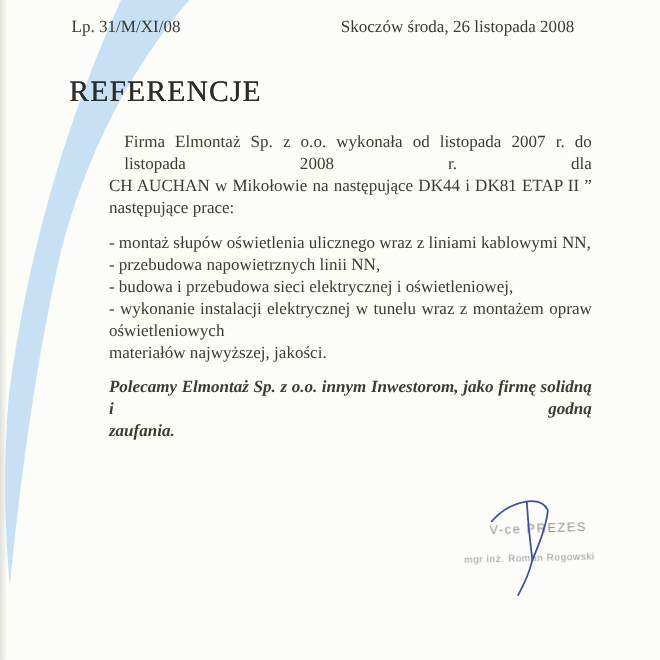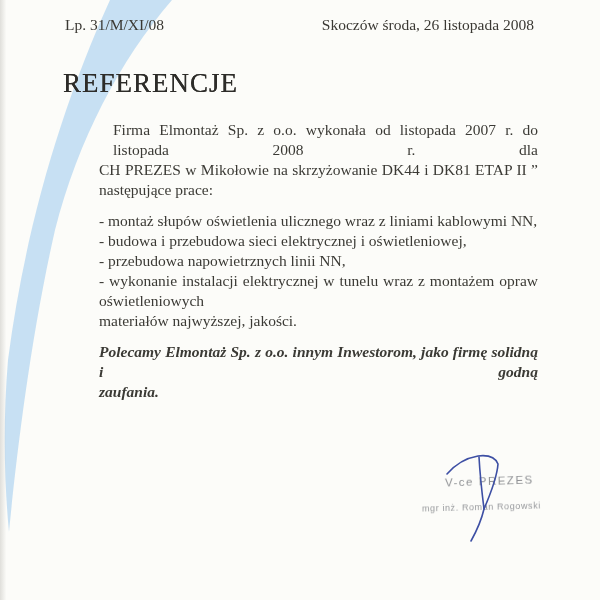--- a/index.html
+++ b/index.html
@@ -23,21 +23,21 @@
   
   .swoosh{
     position:absolute;left:0;top:0;
     filter:blur(.7px);
   }
   .header-row{
     position:absolute;top:16px;left:63px;right:62px;
     font-size:15.5px;color:#3a3833;
   }
   .ref-number{position:absolute;left:2px;top:0;}
-  .place-date{position:absolute;right:4px;top:0;margin-left:29px;}
+  .place-date{position:absolute;right:16px;top:0;margin-left:29px;}
   .doc-title{
     position:absolute;top:68px;left:63px;width:475px;
     font-size:27px;letter-spacing:1px;color:#2d2c29;
     text-shadow:0 0 .6px #2d2c29;
   }
   .doc-body{
     position:absolute;top:120px;left:63px;width:475px;
     font-size:15.5px;line-height:20px;color:#3b3a35;
   }
   .doc-body .line{white-space:normal;margin-left:36px;}
@@ -85,25 +85,25 @@
 
   <div class="header-row">
     <span class="ref-number">Lp. 31/M/XI/08</span>
     <span class="place-date">Skoczów środa, 26 listopada 2008</span>
   </div>
 
   <div class="doc-title">REFERENCJE</div>
 
   <div class="doc-body">
       <div class="line j ind">Firma Elmontaż Sp. z o.o. wykonała od listopada 2007 r. do listopada 2008 r. dla</div>
-      <div class="line j">CH PREZES w Mikołowie na skrzyżowanie DK44 i DK81 ETAP II ”</div>
+      <div class="line j">CH AUCHAN w Mikołowie na następujące DK44 i DK81 ETAP II ”</div>
       <div class="line">następujące prace:</div>
       <div class="line gap">- montaż słupów oświetlenia ulicznego wraz z liniami kablowymi NN,</div>
+      <div class="line">- przebudowa napowietrznych linii NN,</div>
       <div class="line">- budowa i przebudowa sieci elektrycznej i oświetleniowej,</div>
-      <div class="line">- przebudowa napowietrznych linii NN,</div>
       <div class="line j">- wykonanie instalacji elektrycznej w tunelu wraz z montażem opraw</div>
       <div class="line">oświetleniowych</div>
       <div class="line">materiałów najwyższej, jakości.</div>
       <div class="line j gap bi">Polecamy Elmontaż Sp. z o.o. innym Inwestorom, jako firmę solidną i godną</div>
       <div class="line bi">zaufania.</div>
     </div>
 
   <div class="signature-block">
     <span class="stamp-role">V-ce PREZES</span>
     <span class="stamp-name">mgr inż. Roman Rogowski</span>

